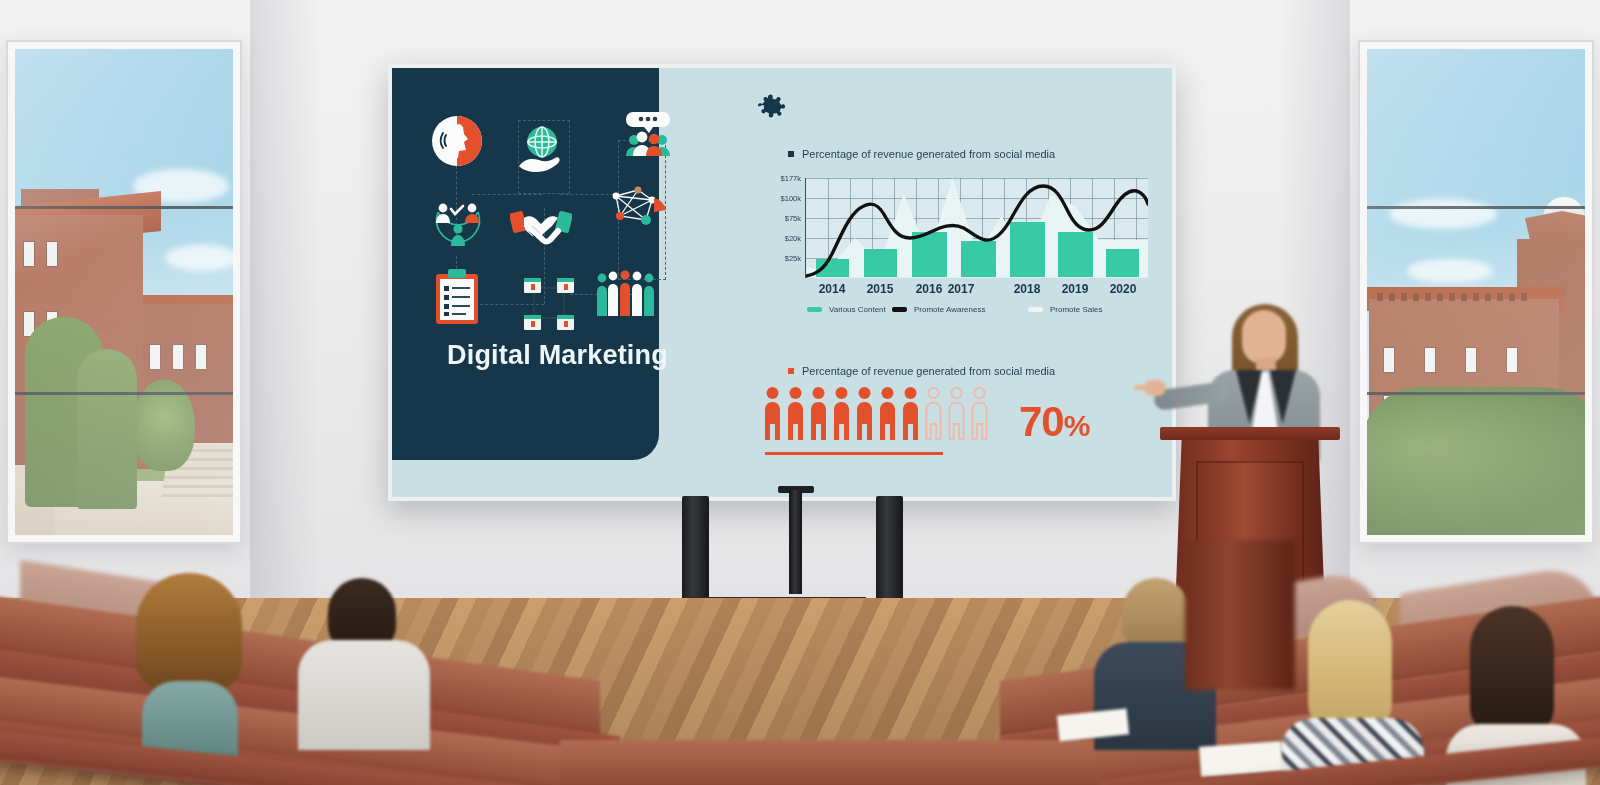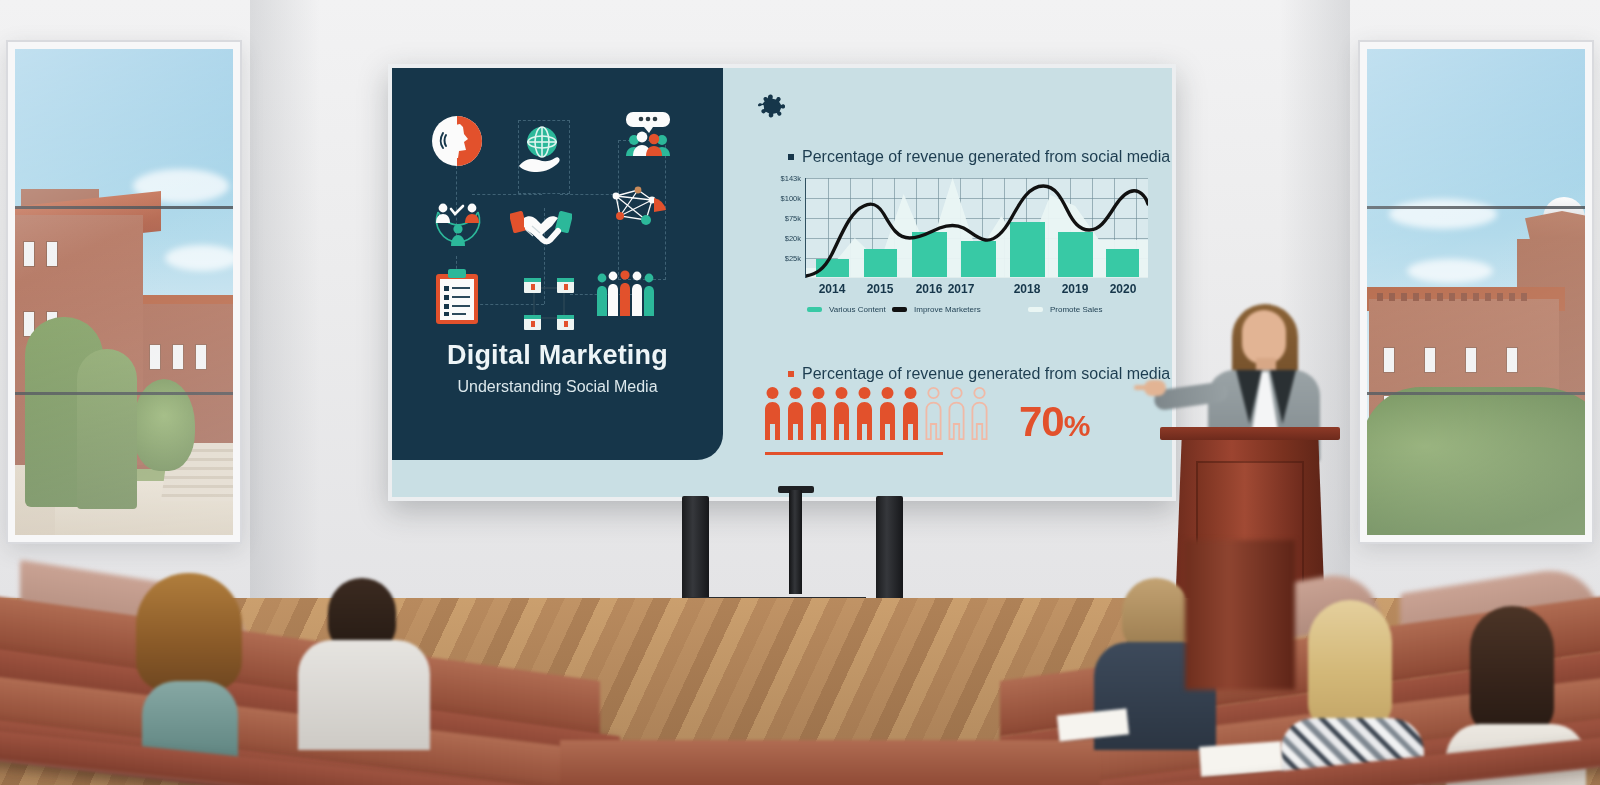--- a/index.html
+++ b/index.html
@@ -98,21 +98,21 @@
   .tv {
     position:absolute; left:388px; top:64px; width:788px; height:437px;
     background:#eceef0;
     padding:4px;
     box-shadow:0 10px 28px rgba(40,45,52,.26);
   }
   .slide { position:relative; width:100%; height:100%; background:#c9dfe4; overflow:hidden; }
 
   
   .panel-dark {
-    position:absolute; left:0; top:0; width:331px; height:392px;
+    position:absolute; left:0; top:0; width:267px; height:392px;
     background:#16364a;
     border-bottom-right-radius:26px;
   }
   .icon-grid {
     position:absolute; left:18px; top:40px; width:296px; height:215px;
   }
   .ig-cell { position:absolute; }
   .dash-h { position:absolute; border-top:1.5px dashed #3f6275; }
   .dash-v { position:absolute; border-left:1.5px dashed #3f6275; }
   .dash-box { position:absolute; border:1.5px dashed #3f6275; }
@@ -126,21 +126,21 @@
     color:#dce8ec; font-size:16px;
   }
 
   
   .content { position:absolute; left:345px; top:0; right:0; bottom:0; }
   .heading-row { position:absolute; left:20px; top:26px; display:flex; align-items:center; gap:14px; }
   .puzzle-icon { width:28px; height:28px; flex:none; }
   .heading-txt { font-size:20px; font-weight:bold; color:#15364a; white-space:nowrap; }
 
   .sec-label { position:absolute; display:flex; align-items:center; gap:8px;
-    font-size:16px; color:#1d3d50; white-space:nowrap;padding-left:29px; }
+    font-size:11px; color:#1d3d50; white-space:nowrap;padding-left:29px; }
   .sq { width:6px; height:6px; flex:none; }
 
   
   .chart-wrap { position:absolute; left:26px; top:110px; width:385px; height:125px; }
   .ylabels { position:absolute; left:0; top:0; width:38px; height:100px; }
   .ylabels span { position:absolute; right:0; font-size:7.5px; color:#1d3d50; transform:translateY(-50%); white-space:nowrap; }
   .plot { position:absolute; left:42px; top:0; right:0; height:100px;
     background:#d9e9ed;
     border-left:1.6px solid #2f4f5f; border-bottom:1.6px solid #2f4f5f; }
   .grid-v { position:absolute; top:0; bottom:0; width:1px; background:#6d8a96; opacity:.62; }
@@ -493,41 +493,40 @@
                 </g>
               <g fill="#2cb89a">
                   <circle cx="53" cy="10" r="4.4"></circle>
                   <path d="M48 48V24c0-4 2-6 5-6s5 2 5 6v24z"></path>
                 </g>
             </svg>
           </div>
         </div>
 
         <div class="slide-title">Digital Marketing</div>
-        <div class="slide-sub">Understanding Social Media</div>
       </div>
 
       <div class="content">
 
         <div class="heading-row">
           <span class="puzzle-icon">
             <svg width="28" height="28" viewBox="0 0 28 28">
               <path d="M11 3c0-1.6 1.3-2.6 2.8-2.4 1.5.2 2.3 1.5 1.9 2.9l-.3 1.2 3.6.9.5-1.1c.6-1.4 2.2-1.8 3.3-1 1.1.8 1.2 2.4.2 3.3l-.9.9 2 3.2 1.2-.4c1.5-.5 2.8.5 2.8 2 0 1.5-1.4 2.4-2.8 1.9l-1.2-.4-1.5 3.4 1 .7c1.2.9 1.1 2.6-.2 3.3-1.2.7-2.7.1-3.1-1.2l-.4-1.2-3.7.7.1 1.3c.1 1.5-1.1 2.6-2.6 2.4-1.4-.2-2.3-1.5-1.9-2.8l.4-1.2-3.3-1.7-.9 1c-1 1.1-2.7.9-3.4-.4-.6-1.2 0-2.6 1.3-3l1.2-.4-.4-3.7-1.3-.1C1.6 13.4.7 12 1.1 10.7c.4-1.3 1.9-1.9 3.1-1.2l1.1.6 2.4-2.9-.8-1C6 5.1 6.6 3.5 8 3.1c1.1-.3 2.2.3 2.6 1.3z" fill="#16364a"></path>
             </svg>
           </span>
         </div>
 
         <div class="sec-label" style="left:22px;top:80px;">
           <span class="sq" style="background:#16364a;"></span>
           <span>Percentage of revenue generated from social media</span>
         </div>
 
         <div class="chart-wrap">
           <div class="ylabels">
-            <span style="top:0px;">$143k</span>
+            <span style="top:0px;">$177k</span>
             <span style="top:20px;">$100k</span>
             <span style="top:40px;">$75k</span>
             <span style="top:60px;">$20k</span>
             <span style="top:80px;">$25k</span>
           </div>
 
           <div class="plot">
 
             <div class="grid-h" style="top:20px;"></div>
             <div class="grid-h" style="top:40px;"></div>
@@ -578,21 +577,21 @@
           </div>
         </div>
 
         <div class="legend">
           <div class="legend-item" style="width:109px;padding-left:24px;">
             <span class="lg-swatch" style="background:#38c9a5;"></span>
             <span>Various Content</span>
           </div>
           <div class="legend-item" style="width:136px;">
             <span class="lg-swatch" style="background:#111111;"></span>
-            <span>Improve Marketers</span>
+            <span>Promote Awareness</span>
           </div>
           <div class="legend-item">
             <span class="lg-swatch" style="background:#eaf6f4;"></span>
             <span>Promote Sales</span>
           </div>
         </div>
 
         <div class="sec-label" style="left:22px;top:297px;">
           <span class="sq" style="background:#e2512c;"></span>
           <span>Percentage of revenue generated from social media</span>

